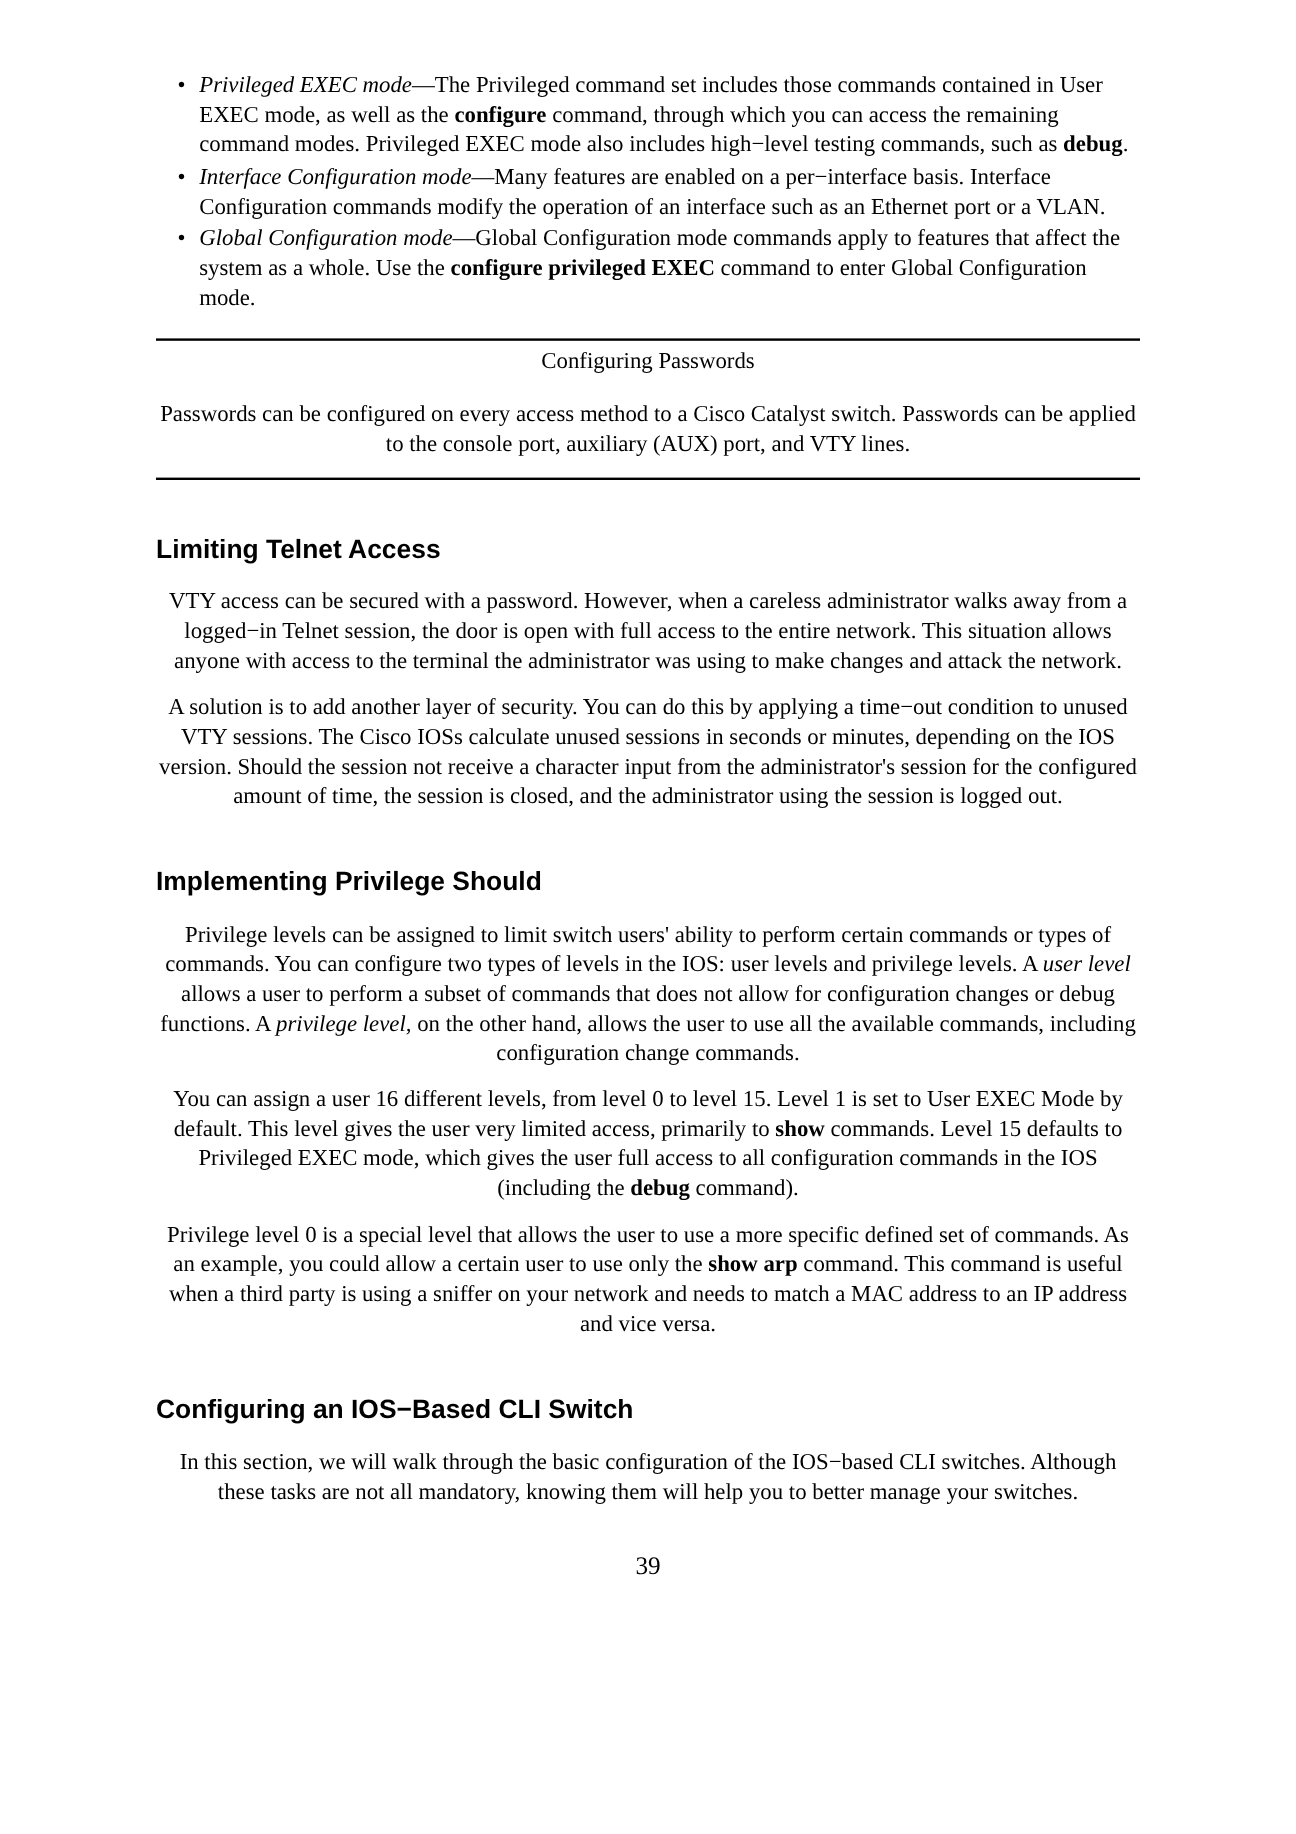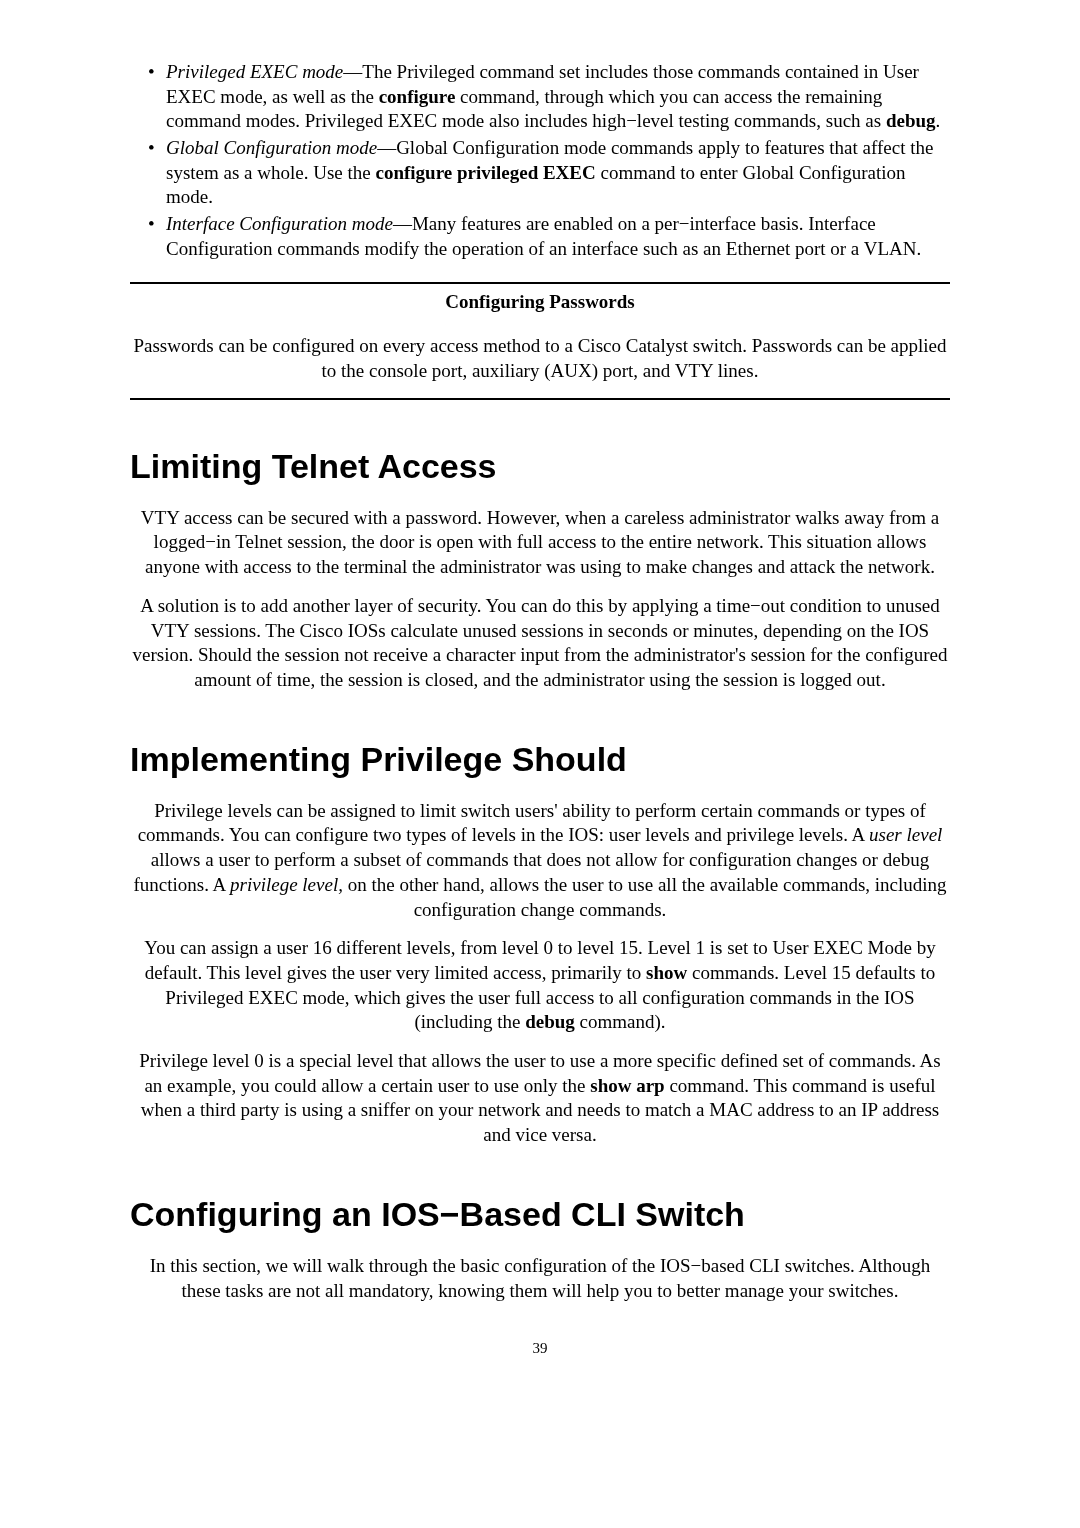--- a/index.html
+++ b/index.html
@@ -32,53 +32,53 @@
   .box-heading-wrapper {
     margin: 20px 0 12px 0;
   }
   .hr-thick {
     border: none;
     border-top: 2px solid #000;
     margin: 0;
   }
   .box-heading {
     text-align: center;
-    font-weight: bold;
+    font-weight: normal;
     font-size: 19px;
     padding: 6px 0 6px 0;
   }
   p {
     margin: 14px 0;
     text-align: center;
   }
   h2 {
     font-family: Arial, Helvetica, sans-serif;
     font-weight: bold;
-    font-size: 34px;
+    font-size: 22px;
     margin-top: 44px;
     margin-bottom: 18px;
   }
   .page-number {
     text-align: center;
-    font-size: 15px;
+    font-size: 21px;
     margin-top: 36px;
   }
 </style>
 </head>
 <body>
 
 <ul class="modes">
   <li>
     <span class="italic">Privileged EXEC mode</span><span>—The Privileged command set includes those commands contained in User EXEC mode, as well as the </span><span class="bold">configure</span><span> command, through which you can access the remaining command modes. Privileged EXEC mode also includes high−level testing commands, such as </span><span class="bold">debug</span><span>.</span>
   </li>
   <li>
-    <span class="italic">Global Configuration mode</span><span>—Global Configuration mode commands apply to features that affect the system as a whole. Use the </span><span class="bold">configure privileged EXEC</span><span> command to enter Global Configuration mode.</span>
+    <span class="italic">Interface Configuration mode</span><span>—Many features are enabled on a per−interface basis. Interface Configuration commands modify the operation of an interface such as an Ethernet port or a VLAN.</span>
   </li>
   <li>
-    <span class="italic">Interface Configuration mode</span><span>—Many features are enabled on a per−interface basis. Interface Configuration commands modify the operation of an interface such as an Ethernet port or a VLAN.</span>
+    <span class="italic">Global Configuration mode</span><span>—Global Configuration mode commands apply to features that affect the system as a whole. Use the </span><span class="bold">configure privileged EXEC</span><span> command to enter Global Configuration mode.</span>
   </li>
 </ul>
 
 <div class="box-heading-wrapper">
   <hr class="hr-thick">
   <div class="box-heading">Configuring Passwords</div>
 </div>
 
 <p>Passwords can be configured on every access method to a Cisco Catalyst switch. Passwords can be applied to the console port, auxiliary (AUX) port, and VTY lines.</p>
 

